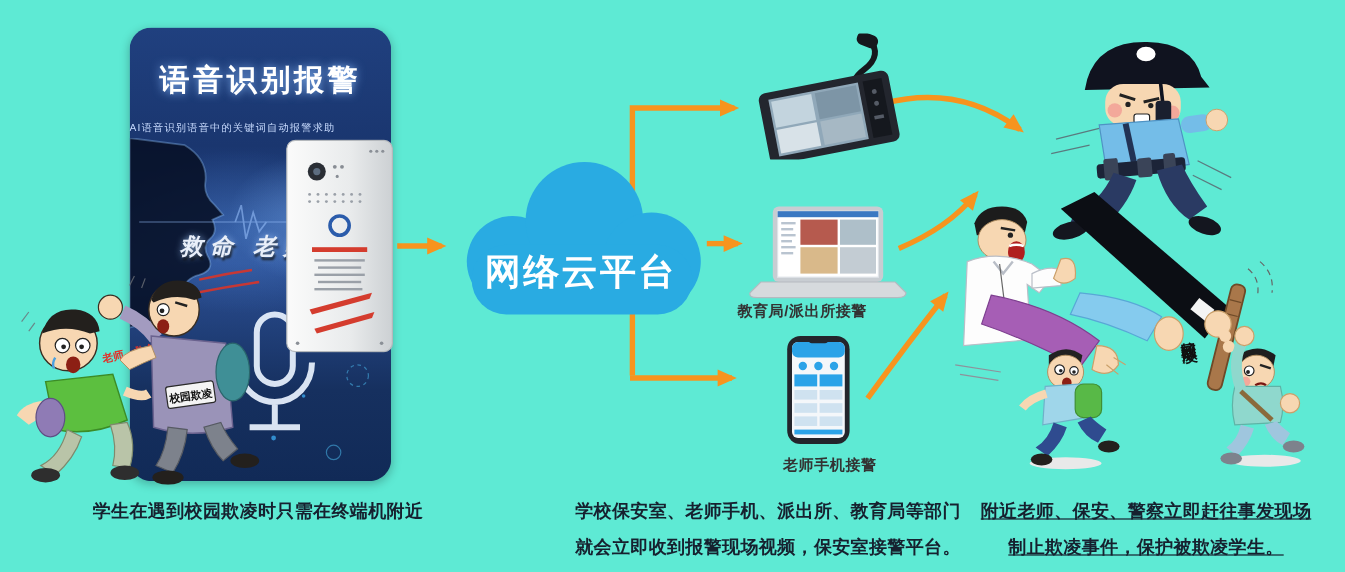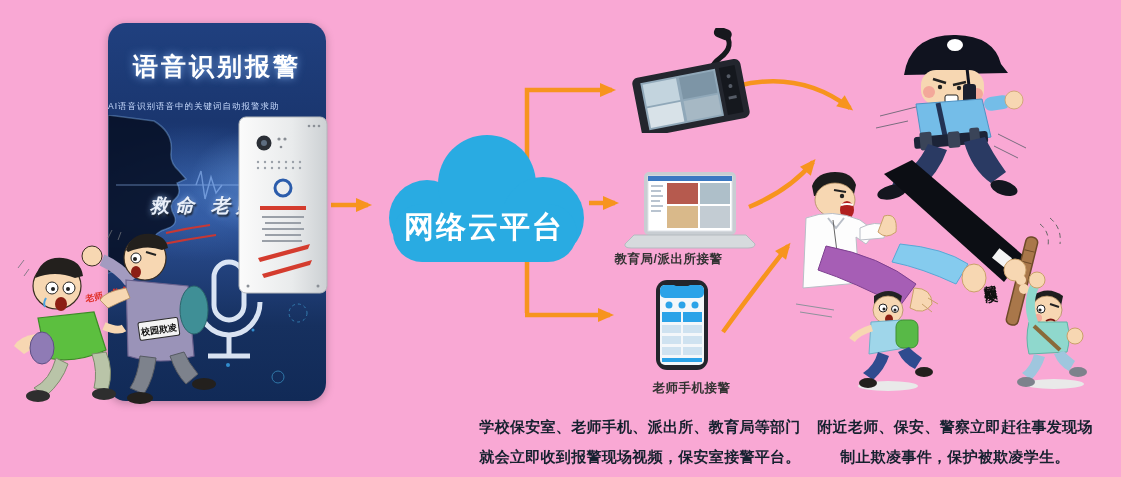--- a/index.html
+++ b/index.html
@@ -1,16 +1,16 @@
 <!DOCTYPE html>
 <html><head>
 <meta charset="utf-8">
 <style>
   html,body{margin:0;padding:0;background:#fff;}
-  #canvas{position:relative;width:1121px;height:477px;background:#f9a8d4;overflow:hidden;
+  #canvas{position:relative;width:1121px;height:477px;background:#5eead4;overflow:hidden;
           font-family:"Liberation Sans","DejaVu Sans",sans-serif;}
   .abs{position:absolute;}
   svg{display:block;}
   
   #poster{left:108px;top:23px;width:218px;height:378px;border-radius:18px;z-index:2;overflow:hidden;
     background:
       radial-gradient(95px 75px at 68% 42%, rgba(130,185,255,.38), transparent 70%),
       radial-gradient(150px 95px at 42% 45%, rgba(90,150,230,.30), transparent 72%),
       linear-gradient(180deg,#20407f 0%,#1a366f 26%,#2c5096 52%,#16305f 80%,#112a57 100%);
     box-shadow:0 2px 8px rgba(0,0,0,.25);}
@@ -384,23 +384,24 @@
       <line x1="246" y1="314" x2="272" y2="338" stroke="#8a6a3a" stroke-width="4"></line>
       <circle cx="287" cy="324" r="8" fill="#f7d7b2" stroke="#caa06a"></circle>
       <path d="M246,342 q-3,13 -12,19 l9,7 q10,-10 14,-23 z" fill="#9fc6de"></path>
       <path d="M266,342 q5,12 15,17 l6,-10 q-9,-7 -11,-10 z" fill="#9fc6de"></path>
       <ellipse cx="238" cy="370" rx="9" ry="5" fill="#7d828c"></ellipse>
         <ellipse cx="290" cy="360" rx="9" ry="5" fill="#7d828c"></ellipse>
     </g>
   </svg>
 
   <div class="abs caption" style="left:30px;width:370px;">
+    <div>学生在遇到校园欺凌时只需在终端机附近</div>
   </div>
   <div class="abs caption" style="left:440px;width:400px;font-family:Liberation Serif, serif;">
     <div>学校保安室、老师手机、派出所、教育局等部门</div>
     <div>就会立即收到报警现场视频，保安室接警平台。</div>
   </div>
-  <div class="abs caption" style="left:790px;width:330px;">
+  <div class="abs caption" style="left:790px;width:330px;text-decoration:underline;">
     <div>附近老师、保安、警察立即赶往事发现场</div>
     <div>制止欺凌事件，保护被欺凌学生。</div>
   </div>
 
 </div>
 
 </body></html>

